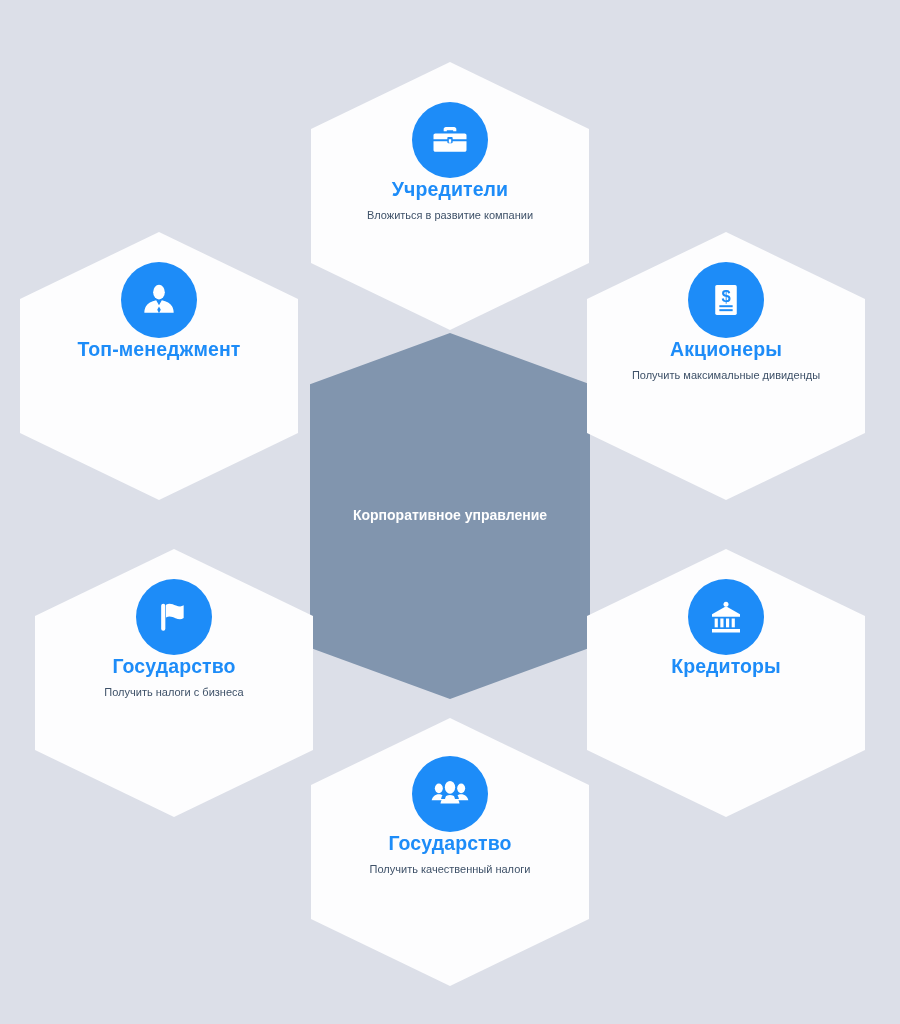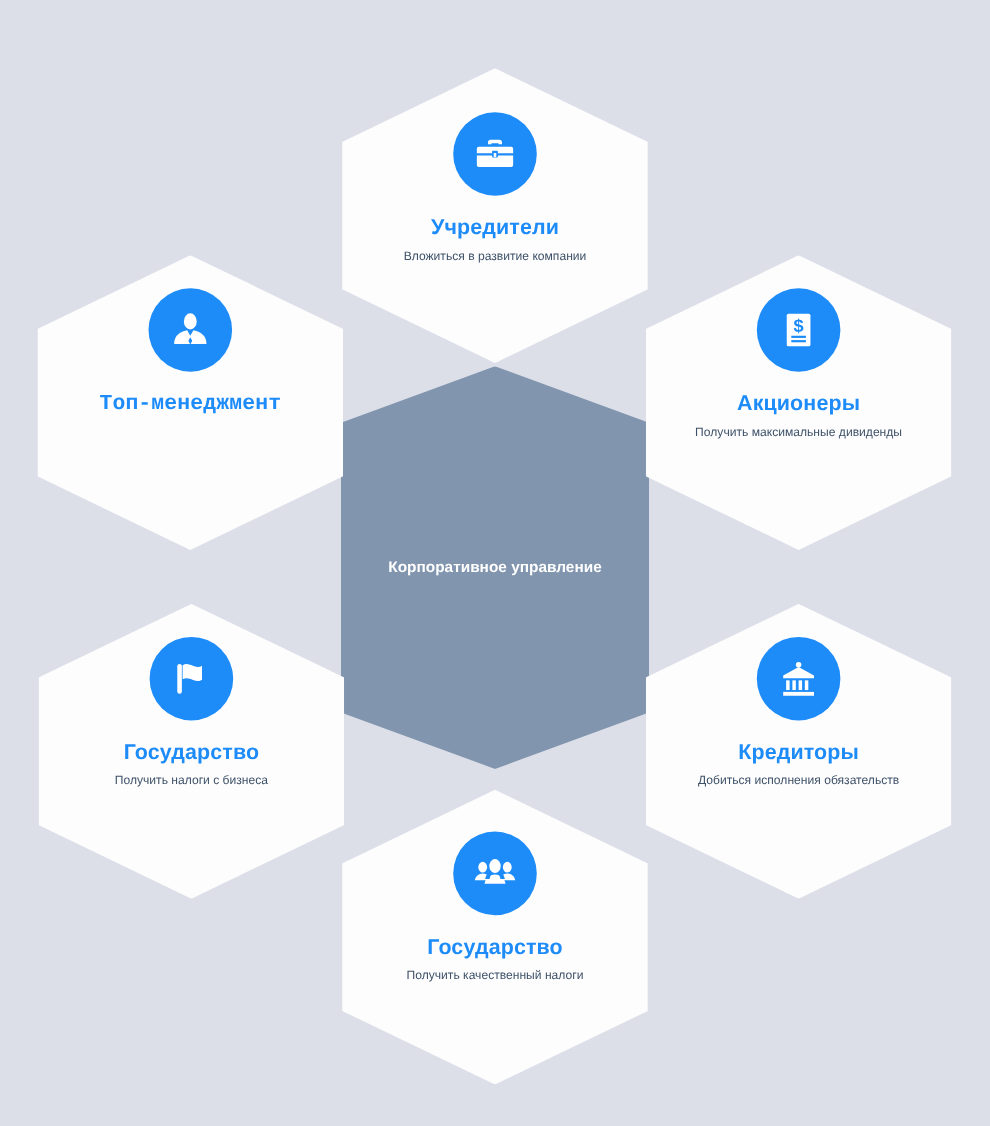--- a/index.html
+++ b/index.html
@@ -31,35 +31,34 @@
     background:#1d8cf8;
     display:flex;align-items:center;justify-content:center;
     flex:none;
   }
   .icon-circle svg{display:block;}
   .hex-title{
     color:#1d8cf8;
     font-size:19.5px;
     font-weight:bold;
     line-height:1.2;
-    margin-top:18px;
     letter-spacing:.1px;
     white-space:nowrap;
   }
   .hex-sub{
     color:#3e5168;
     font-size:11px;
     font-weight:normal;
     line-height:1.42;
     margin-top:7px;
   }
 
   
   #hex-founders   {left:311px;top:62px;}
-  #hex-topmgmt    {left:34px; top:232px;font-family:Liberation Mono, monospace;}
+  #hex-topmgmt    {left:20px; top:232px;}
   #hex-shareholders{left:587px;top:232px;}
   #hex-state      {left:35px; top:549px;}
   #hex-creditors  {left:587px;top:549px;}
   #hex-consumers  {left:311px;top:718px;}
 
   #hex-founders   .hex-inner{padding-top:40px;}
   #hex-topmgmt    .hex-inner{padding-top:30px;}
   #hex-shareholders .hex-inner{padding-top:30px;}
   #hex-state      .hex-inner{padding-top:30px;}
   #hex-creditors  .hex-inner{padding-top:30px;}
@@ -166,21 +165,20 @@
             <path d="M12 5.6 3.6 10.3v1.5h16.8v-1.5z"></path>
             <rect x="5.2" y="12.9" width="1.9" height="5.3"></rect>
             <rect x="8.6" y="12.9" width="1.9" height="5.3"></rect>
             <rect x="12" y="12.9" width="1.9" height="5.3"></rect>
             <rect x="15.4" y="12.9" width="1.9" height="5.3"></rect>
             <rect x="3.6" y="19.2" width="16.8" height="2.1"></rect>
           </svg>
         </span>
       </div>
       <div class="hex-title">Кредиторы</div>
-      <div class="hex-sub">Добиться исполнения обязательств</div>
     </div>
   </div>
 
   <div class="hex" id="hex-consumers">
     <div class="hex-inner">
       <div class="icon-circle">
         <span>
           <svg width="40" height="40" viewBox="0 0 24 24" fill="#ffffff" aria-hidden="true">
             <ellipse cx="5.3" cy="8.6" rx="2.4" ry="2.9"></ellipse>
             <path d="M5.3 12.1c2.2 0 4 1.6 4.3 3.7H1c.3-2.1 2.1-3.7 4.3-3.7z"></path>

